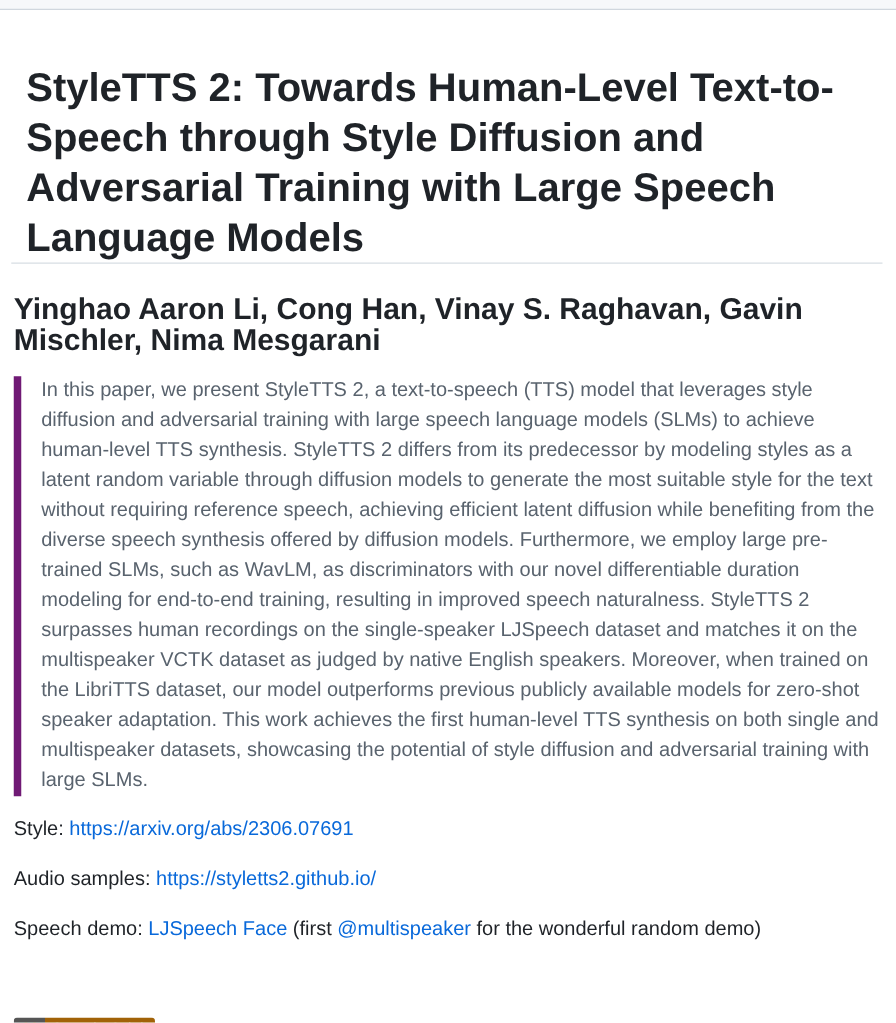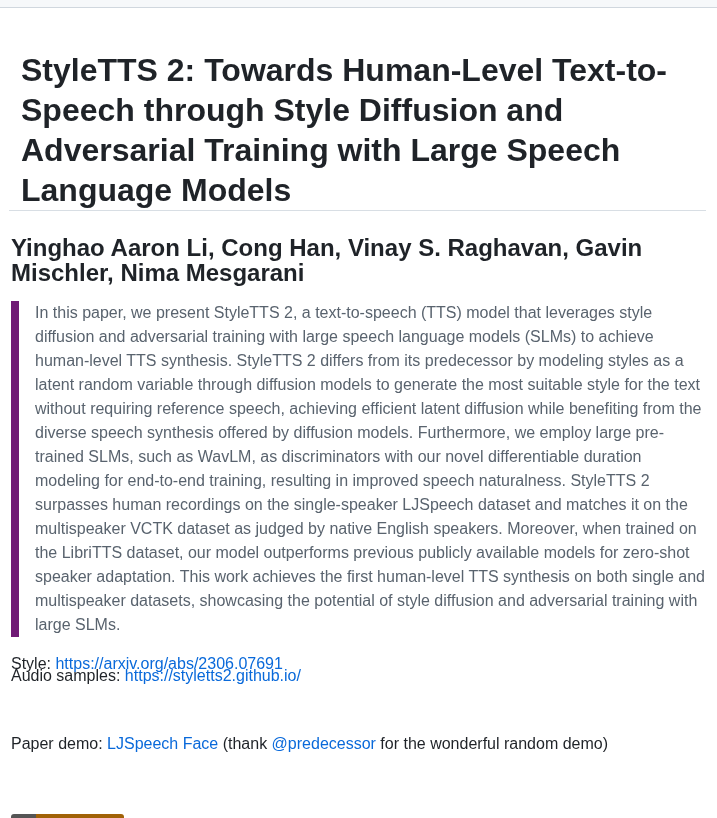--- a/index.html
+++ b/index.html
@@ -22,27 +22,27 @@
   .h1-rule {
     position: absolute; top: 210px; left: -2px; width: 697px; height: 1px;
     background: #d8dee4;
   }
   h3 {
     margin: 0; position: absolute; top: 235px; left: 0; width: 696px;
     font-size: 24px; line-height: 25px; font-weight: 700; color: #1f2328;
   }
   blockquote {
     margin: 0; position: absolute; top: 301px; left: 0; width: 670px;
-    border-left: 8px solid #701a75; padding: 0 0 0 16px;
+    border-left: 6px solid #701a75; padding: 0 0 0 16px;
     color: #59636e; font-size: 16px; line-height: 24px;
   }
   blockquote p { margin: 0; }
   .line { position: absolute; left: 0; font-size: 16px; line-height: 24px; white-space: nowrap; }
   .l-paper { top: 652px; }
-  .l-audio { top: 664px; text-align: right; }
+  .l-audio { top: 692px; text-align: right; }
   .l-demo  { top: 732px; }
   a { color: #0969da; }
   .badges { position: absolute; top: 774px; left: 0; display: flex; gap: 4px; }
   .badge {
     display: flex; height: 18px; border-radius: 3px; overflow: hidden;
     font-family: "DejaVu Sans", sans-serif; font-size: 11px; line-height: 18px;
     color: #fff; text-decoration: none; margin-top: 40px;
   }
   .badge .left { background: #555555; display: flex; align-items: center; padding: 0 5px; gap: 4px; }
   .badge .right { display: flex; align-items: center; padding: 0 5px; }
@@ -66,21 +66,21 @@
 
   <div class="line l-paper">
     <span>Style: </span><a>https://arxiv.org/abs/2306.07691</a>
   </div>
 
   <div class="line l-audio">
     <span>Audio samples: </span><a>https://styletts2.github.io/</a>
   </div>
 
   <div class="line l-demo">
-    <span>Paper demo: </span><a>LJSpeech Face</a><span> (thank </span><a>@predecessor</a><span> for the wonderful random demo)</span>
+    <span>Speech demo: </span><a>LJSpeech Face</a><span> (first </span><a>@multispeaker</a><span> for the wonderful random demo)</span>
   </div>
 
   <div class="badges">
     <a class="badge colab">
       <span class="left">
         <span class="colab-logo">CO</span>
       </span>
       <span class="right">Open in Colab</span>
     </a>
   </div>

